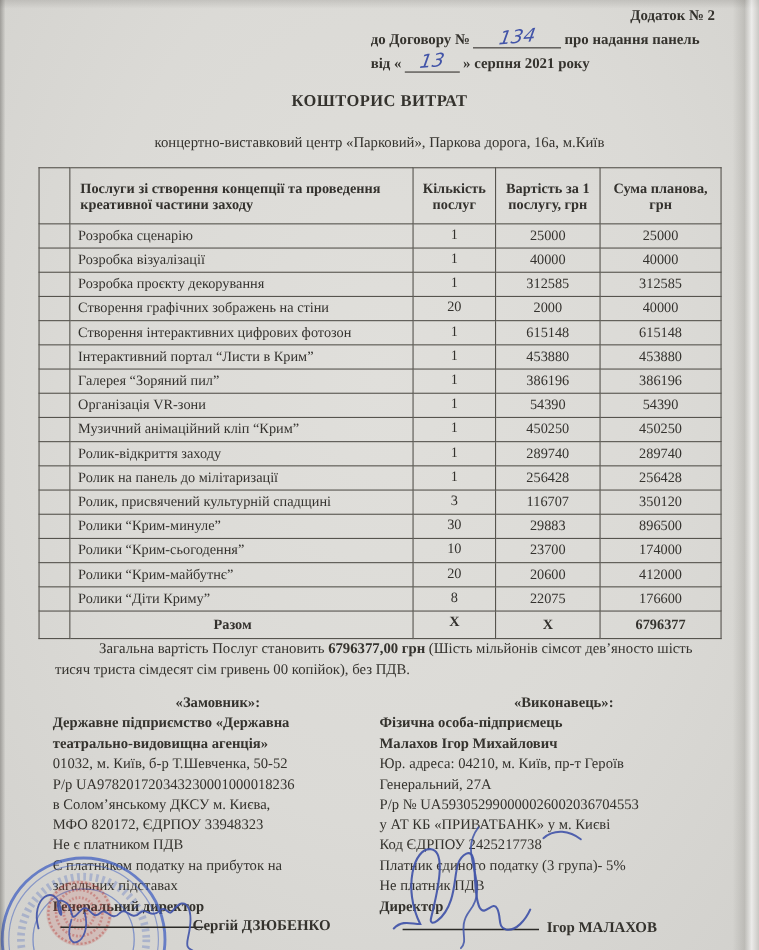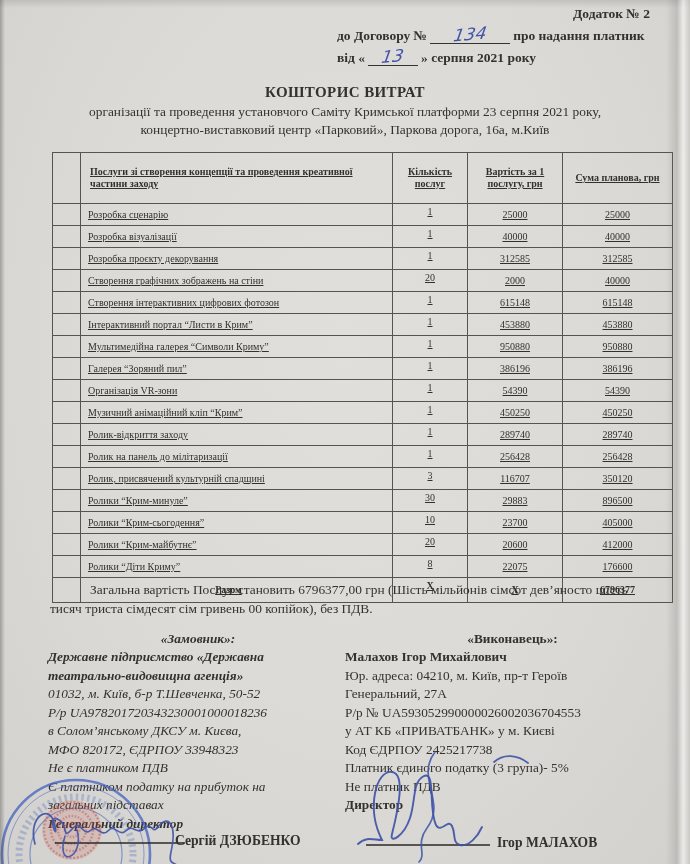--- a/index.html
+++ b/index.html
@@ -46,43 +46,43 @@
   }
 
   
   .title-main{position:absolute;top:84px;left:0;width:100%;text-align:center;
     font-weight:bold;font-size:15px;letter-spacing:.4px;}
   .title-sub1{position:absolute;top:104px;left:0;width:100%;text-align:center;font-size:13.4px;}
   .title-sub2{position:absolute;top:122px;left:0;width:100%;text-align:center;font-size:13.4px;}
 
   
   .cost-table{
-    position:absolute;top:152px;left:52px;width:620px;
-    border-collapse:collapse;table-layout:fixed;font-size:10px;color:#33312d;text-decoration:underline;
+    position:absolute;top:152px;left:35px;width:620px;
+    border-collapse:collapse;table-layout:fixed;font-size:13px;color:#33312d;
   }
   .cost-table th,.cost-table td{border:1px solid #56544e;}
   .cost-table th{font-weight:bold;vertical-align:middle;line-height:1.18;padding:3px 2px;height:44px;}
   .cost-table th.desc{text-align:left;padding-left:9px;padding-right:4px;}
   .cost-table td{height:18px;line-height:1.12;padding:1px 2px;}
   .cost-table td.desc{text-align:left;padding-left:7px;padding-right:16px;}
   .cost-table td.qty{text-align:center;vertical-align:top;padding-top:2px;}
   .cost-table td.price,.cost-table td.sum{text-align:center;vertical-align:middle;}
   .cost-table tr.total td{height:21px;font-weight:bold;}
   .cost-table tr.total td.desc{text-align:center;padding-left:0;}
 
   
   .summary{
     position:absolute;top:580px;left:50px;width:612px;margin:0;
     font-size:13.4px;line-height:19px;text-indent:40px;text-align:left;
   }
-  .summary .amt{font-weight:normal;}
+  .summary .amt{font-weight:bold;}
 
   
   .party{position:absolute;top:630px;font-size:13.3px;line-height:18.45px;}
-  .party.left{left:48px;width:300px;font-style:italic;}
+  .party.left{left:48px;width:300px;}
   .party.right{left:345px;width:335px;}
   .party .heading{font-weight:bold;text-align:center;}
   .party .name-lines div{font-weight:bold;}
   .party .role{font-weight:bold;}
 
   .signer-name{position:absolute;font-weight:bold;font-size:13.6px;white-space:nowrap;}
   .signer-name.left{left:175px;top:833px;}
   .signer-name.right{left:497px;top:835px;}
 
   .sig-svg,.stamp-svg,.flourish-svg{position:absolute;pointer-events:none;}
@@ -90,25 +90,24 @@
   .sig-svg.left{left:25px;top:786px;}
   .sig-svg.right{left:348px;top:748px;}
   .flourish-svg{left:405px;top:748px;}
 </style>
 </head>
 <body>
 
 <div class="page">
 
   <div class="hdr-annex">Додаток № 2</div>
-  <div class="hdr-line2"><span>до Договору №</span><span class="blank num"><span class="hand">134</span></span><span>про надання платник</span></div>
+  <div class="hdr-line2"><span>до Договору №</span><span class="blank num"><span class="hand">134</span></span><span>про надання панель</span></div>
   <div class="hdr-line3"><span>від «</span><span class="blank day"><span class="hand">13</span></span><span>» серпня 2021 року</span></div>
 
   <div class="title-main">КОШТОРИС ВИТРАТ</div>
-  <div class="title-sub1">організації та проведення установчого Саміту Кримської платформи 23 серпня 2021 року,</div>
   <div class="title-sub2">концертно-виставковий центр «Парковий», Паркова дорога, 16а, м.Київ</div>
 
   <table class="cost-table">
     <colgroup>
       <col style="width:28px">
         <col style="width:312px">
         <col style="width:75px">
         <col style="width:95px">
         <col style="width:110px">
     </colgroup>
@@ -159,27 +158,20 @@
         </tr>
         <tr>
           <td class="num"></td>
           <td class="desc">Інтерактивний портал “Листи в Крим”</td>
           <td class="qty">1</td>
           <td class="price">453880</td>
           <td class="sum">453880</td>
         </tr>
         <tr>
           <td class="num"></td>
-          <td class="desc">Мультимедійна галерея “Символи Криму”</td>
-          <td class="qty">1</td>
-          <td class="price">950880</td>
-          <td class="sum">950880</td>
-        </tr>
-        <tr>
-          <td class="num"></td>
           <td class="desc">Галерея “Зоряний пил”</td>
           <td class="qty">1</td>
           <td class="price">386196</td>
           <td class="sum">386196</td>
         </tr>
         <tr>
           <td class="num"></td>
           <td class="desc">Організація VR-зони</td>
           <td class="qty">1</td>
           <td class="price">54390</td>
@@ -218,21 +210,21 @@
           <td class="desc">Ролики “Крим-минуле”</td>
           <td class="qty">30</td>
           <td class="price">29883</td>
           <td class="sum">896500</td>
         </tr>
         <tr>
           <td class="num"></td>
           <td class="desc">Ролики “Крим-сьогодення”</td>
           <td class="qty">10</td>
           <td class="price">23700</td>
-          <td class="sum">405000</td>
+          <td class="sum">174000</td>
         </tr>
         <tr>
           <td class="num"></td>
           <td class="desc">Ролики “Крим-майбутнє”</td>
           <td class="qty">20</td>
           <td class="price">20600</td>
           <td class="sum">412000</td>
         </tr>
         <tr>
           <td class="num"></td>
@@ -269,20 +261,21 @@
         <div>Не є платником ПДВ</div>
         <div>Є платником податку на прибуток на</div>
         <div>загальних підставах</div>
       </div>
     <div class="role">Генеральний директор</div>
   </div>
 
   <div class="party right">
     <div class="heading">«Виконавець»:</div>
     <div class="name-lines">
+        <div>Фізична особа-підприємець</div>
         <div>Малахов Ігор Михайлович</div>
       </div>
     <div class="detail-lines">
         <div>Юр. адреса: 04210, м. Київ, пр-т Героїв</div>
         <div>Генеральний, 27А</div>
         <div>Р/р № UA593052990000026002036704553</div>
         <div>у АТ КБ «ПРИВАТБАНК» у м. Києві</div>
         <div>Код ЄДРПОУ 2425217738</div>
         <div>Платник єдиного податку (3 група)- 5%</div>
         <div>Не платник ПДВ</div>

